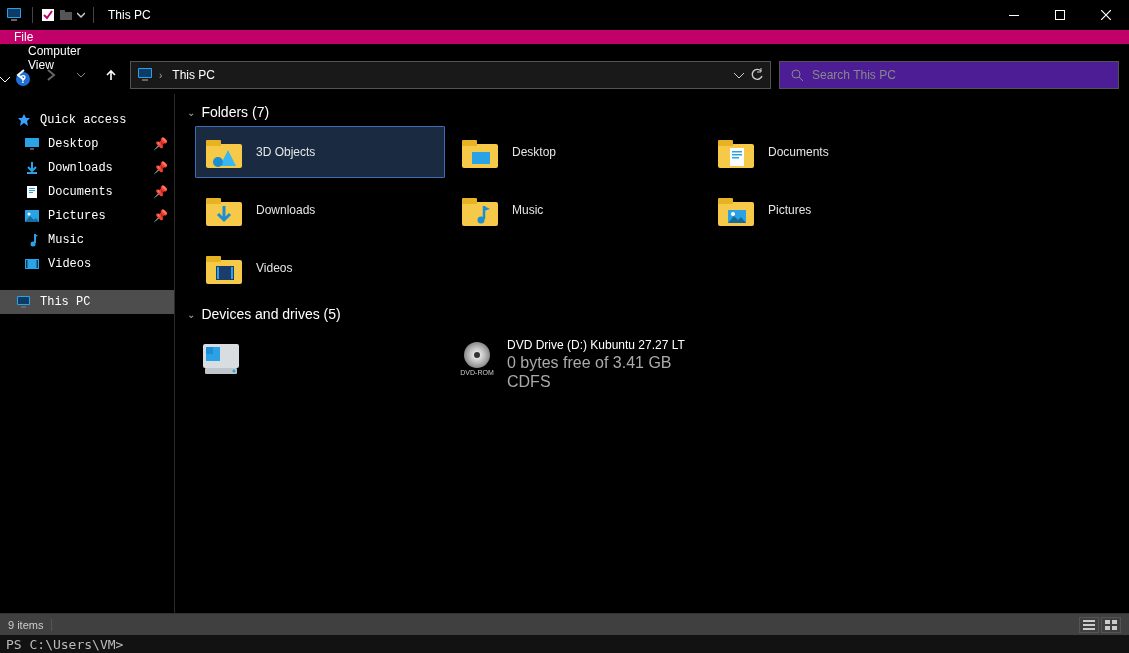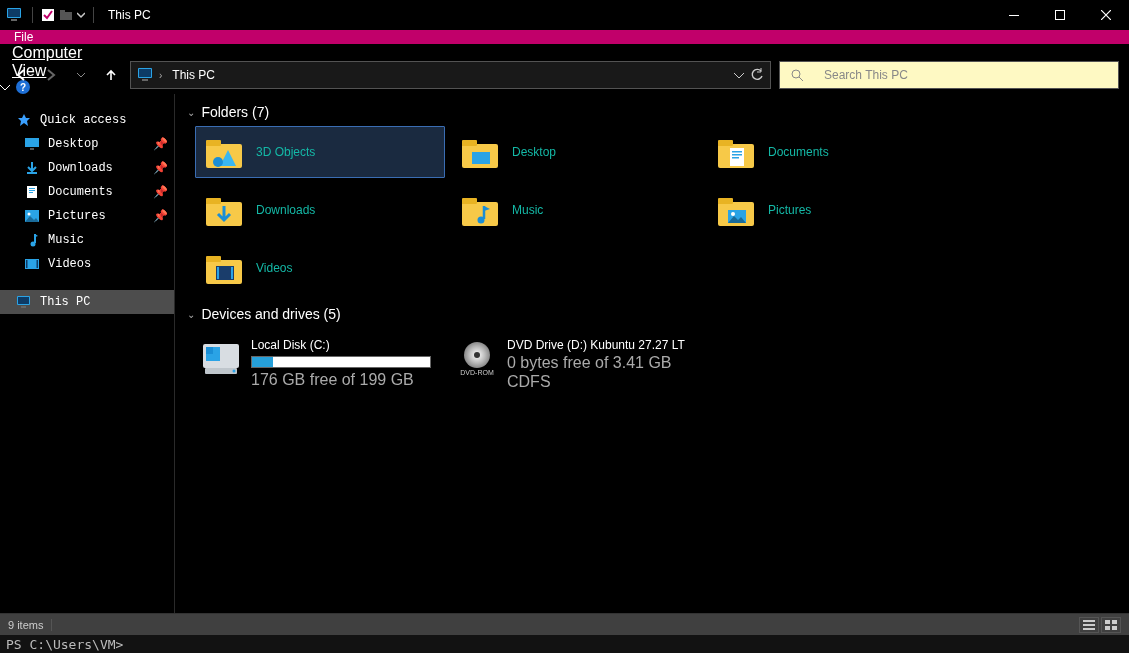--- a/index.html
+++ b/index.html
@@ -29,42 +29,42 @@
   }
   
   .ribbon {
     display: flex; align-items: stretch; height: 26px; background: #000; flex-direction: column;
   }
   .ribbon .file-tab {
     background: #c1006a; color:#fff; padding: 0 14px;
     display:flex; align-items:center; font-size:12px;
   }
   .ribbon .menu {
-    display:flex; align-items:center; color:#fff; padding:0 12px; font-size:16px;text-decoration:underline;
+    display:flex; align-items:center; color:#fff; padding:0 28px; font-size:12px;
   }
   .ribbon .spacer { flex:1; }
   .ribbon .right { display:flex; align-items:center; gap:6px; padding-right:6px; }
   .help-circle { width:14px;height:14px;border-radius:50%;background:#1e6fd6;color:#fff;display:flex;align-items:center;justify-content:center;font-size:10px;font-weight:bold; }
   
   .navrow {
     display:flex; align-items:center; gap:8px;
     height: 38px; background:#000; padding: 4px 10px;
   }
   .arrowbtn { width:22px; height:22px; display:flex; align-items:center; justify-content:center; color:#fff; }
   .arrowbtn.dim { color:#666; }
   .addrbar {
     flex:1; display:flex; align-items:center; border:1px solid #535353; height:28px; background:#191919;
   }
   .addrbar .pcicon { width:22px; height:22px; margin-left:4px; display:flex; align-items:center; justify-content:center; }
   .addrbar .crumb { padding:0 8px; font-size:12px; color:#fff; }
   .addrbar .chev { color:#aaa; font-size:10px; padding:0 2px; }
   .addrbar .end { margin-left:auto; display:flex; align-items:center; gap:6px; padding-right:6px; color:#ccc; }
   .searchbox {
-    width: 340px; height:28px; border:1px solid #535353; background:#fef9c3;
-    display:flex; align-items:center; padding:0 10px; color:#888; gap:20px;
+    width: 340px; height:28px; border:1px solid #535353; background:#4c1d95;
+    display:flex; align-items:center; padding:0 10px; color:#888; gap:8px;
   }
   
   .split { display:flex; height: calc(100% - 30px - 26px - 38px - 22px - 18px); }
   .sidebar {
     width: 175px; background:#000; border-right:1px solid #2a2a2a; padding-top:14px;font-family:Liberation Mono, monospace;
   }
   .side-item {
     display:flex; align-items:center; gap:8px; height:24px; padding-left:24px; padding-right:6px; color:#fff; font-size:12px;
   }
   .side-item.header { padding-left:16px; }
@@ -75,21 +75,21 @@
   
   .content { flex:1; background:#000; padding: 6px 10px; overflow:hidden; }
   .grp-header { display:flex; align-items:center; gap:6px; color:#fff; font-size:14px; padding: 4px 0 6px 2px; }
   .grp-header .chev { color:#aaa; font-size:10px; }
   .folders-grid { display:grid; grid-template-columns: repeat(3, 250px); column-gap:6px; row-gap:6px; margin-left:10px; }
   .folder-item {
     display:flex; align-items:center; gap:14px; height:52px; border:1px solid transparent; padding:0 10px; border-radius:1px;
   }
   .folder-item.selected { border:1px solid #3a6db3; background:#1a2a40; }
   .folder-item .ficon { width:36px; height:36px; display:flex; align-items:center; justify-content:center; }
-  .folder-item .label { color:#14b8a6; font-size:12px; }
+  .folder-item .label { color:#e5e5e5; font-size:12px; }
   .drives-row { display:flex; gap:6px; margin-left:10px; margin-top:6px; }
   .drive-item {
     display:flex; gap:10px; width:250px; padding:4px 6px; align-items:flex-start;
   }
   .drive-item .dicon { width:40px; height:40px; display:flex; align-items:flex-start; justify-content:center; flex-direction:column; }
   .drive-item .info { flex:1; }
   .drive-item .dname { color:#fff; font-size:12px; }
   .drive-item .bar { width:180px; height:12px; border:1px solid #666; background:#fff; margin-top:4px; position:relative; }
   .drive-item .bar .fill { position:absolute; left:0; top:0; bottom:0; background:#26a0da; }
   .drive-item .sub { color:#aaa; font-size:16px; margin-top:3px; }
@@ -415,27 +415,20 @@
       <div class="drive-item">
         <span class="dicon">
           <svg width="40" height="36">
               <rect x="2" y="4" width="36" height="24" rx="2" fill="#d8dde2"></rect>
               <rect x="5" y="7" width="14" height="14" fill="#2aa3e6"></rect>
               <rect x="5" y="7" width="7" height="7" fill="#1a8ed6"></rect>
               <rect x="4" y="28" width="32" height="6" rx="1" fill="#bfc6cc"></rect>
               <circle cx="33" cy="31" r="1.5" fill="#2aa3e6"></circle>
             </svg>
         </span>
-        <div class="info">
-          <div class="dname">Local Disk (C:)</div>
-          <div class="bar">
-              <div class="fill" id="drive0-fill" style="width: 12%;"></div>
-            </div>
-          <div class="sub">176 GB free of 199 GB</div>
-        </div>
       </div>
       <div class="drive-item">
         <span class="dicon" style="align-items:center;">
           <svg width="38" height="28">
               <defs>
                 <radialGradient id="g" cx="50%" cy="50%">
                   <stop offset="0%" stop-color="#fff"></stop>
                   <stop offset="60%" stop-color="#bcbcbc"></stop>
                   <stop offset="100%" stop-color="#888"></stop>
                 </radialGradient>

